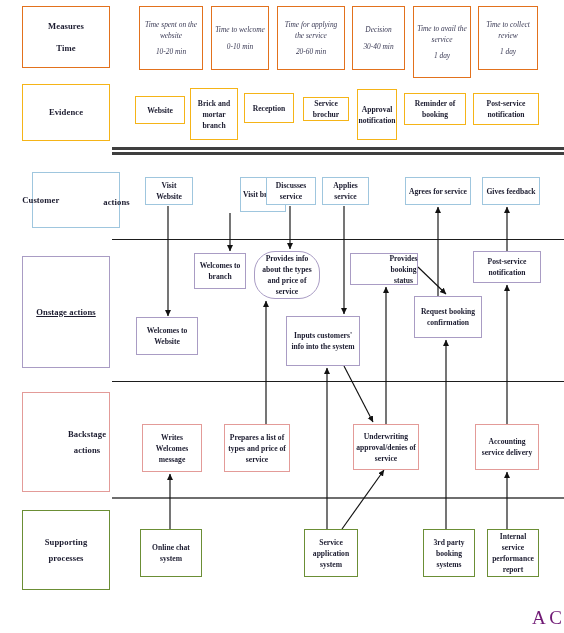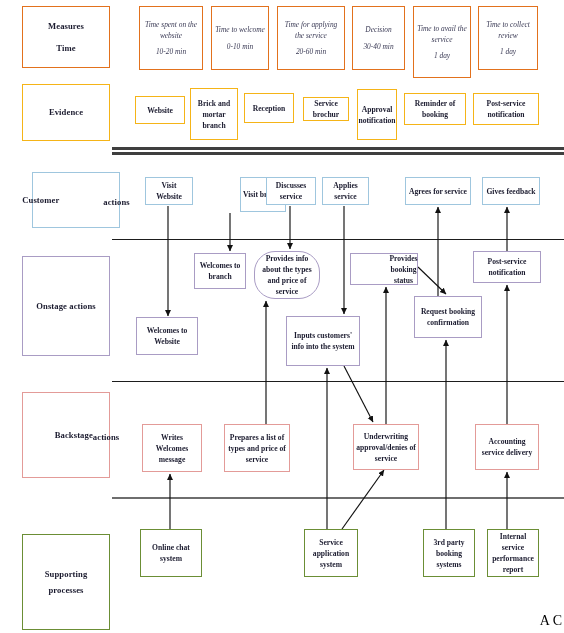--- a/index.html
+++ b/index.html
@@ -49,21 +49,21 @@
   
   .divider{position:absolute;z-index:2;}
   .d-thick{background:#3f3f3f;height:2.6px;}
   .d-thin{background:#1d1d1d;height:1.1px;}
   .d-gray{background:#6e6e6e;height:2.2px;}
 
   svg#wires{position:absolute;left:0;top:0;width:564px;height:633px;z-index:3;overflow:visible;}
 
   .watermark{
     position:absolute;right:2px;bottom:6px;
-    font-size:14px;color:#000000;font-family:"Liberation Serif",serif;
+    font-size:19px;color:#701a75;font-family:"Liberation Serif",serif;
     line-height:.95;z-index:1;user-select:none;
   }
 </style>
 </head>
 <body>
 
 <div id="canvas">
 
   <div class="divider d-thick" style="left:112px;top:147px;width:452px;"></div>
   <div class="divider d-thick" style="left:112px;top:152px;width:452px;"></div>
@@ -78,30 +78,30 @@
 
   <div class="box lane-label c-evidence" style="left:22px;top:84px;width:88px;height:57px;">
     <span>Evidence</span>
   </div>
 
   <div class="box lane-label c-customer" style="left:32px;top:172px;width:88px;height:56px;flex-direction:row;gap:44px;">
     <span>Customer</span>
     <span style="margin-top:4px;">actions</span>
   </div>
 
-  <div class="box lane-label c-onstage" style="left:22px;top:256px;width:88px;height:100px;">
+  <div class="box lane-label c-onstage" style="left:22px;top:256px;width:88px;height:112px;text-decoration:underline;">
     <span>Onstage actions</span>
   </div>
 
-  <div class="box lane-label c-backstage" style="left:22px;top:392px;width:88px;height:86px;padding-left:44px;">
+  <div class="box lane-label c-backstage" style="left:22px;top:392px;width:88px;height:100px;flex-direction:column;padding-left:44px;">
     <span>Backstage</span>
     <span style="margin-top:4px;">actions</span>
   </div>
 
-  <div class="box lane-label c-support" style="left:22px;top:510px;width:88px;height:96px;flex-direction:column;margin-top:24px;">
+  <div class="box lane-label c-support" style="left:22px;top:510px;width:88px;height:80px;flex-direction:column;">
     <span>Supporting</span>
     <span style="margin-top:4px;">processes</span>
   </div>
 
   <div class="box node c-measures" style="left:139px;top:6px;width:64px;height:64px;">
     <span class="measure-txt">
       <span>Time spent on the website</span>
       <span class="v">10-20 min</span>
     </span>
   </div>

